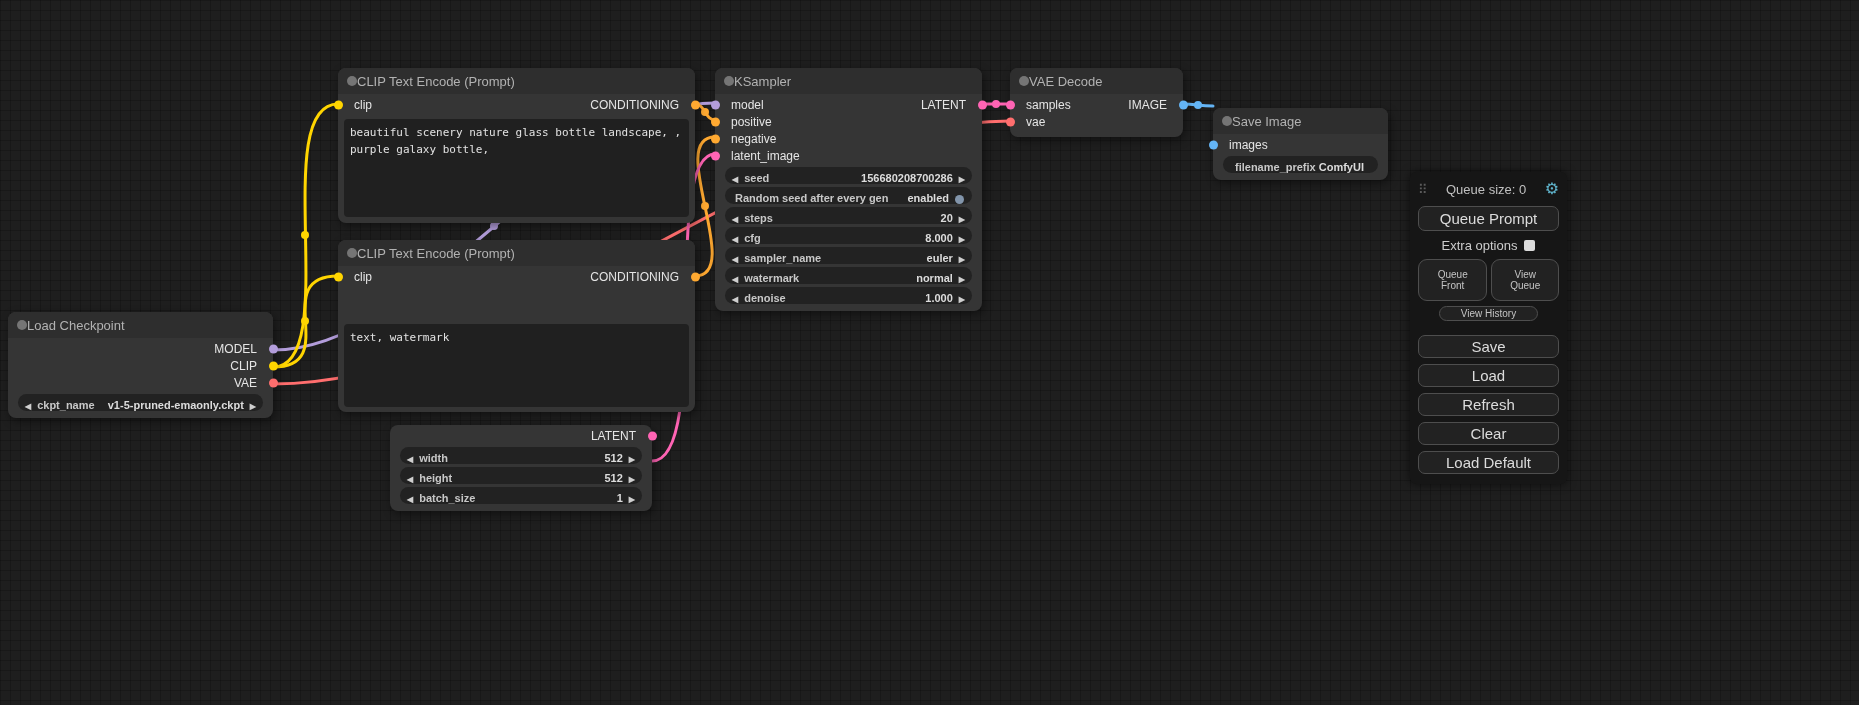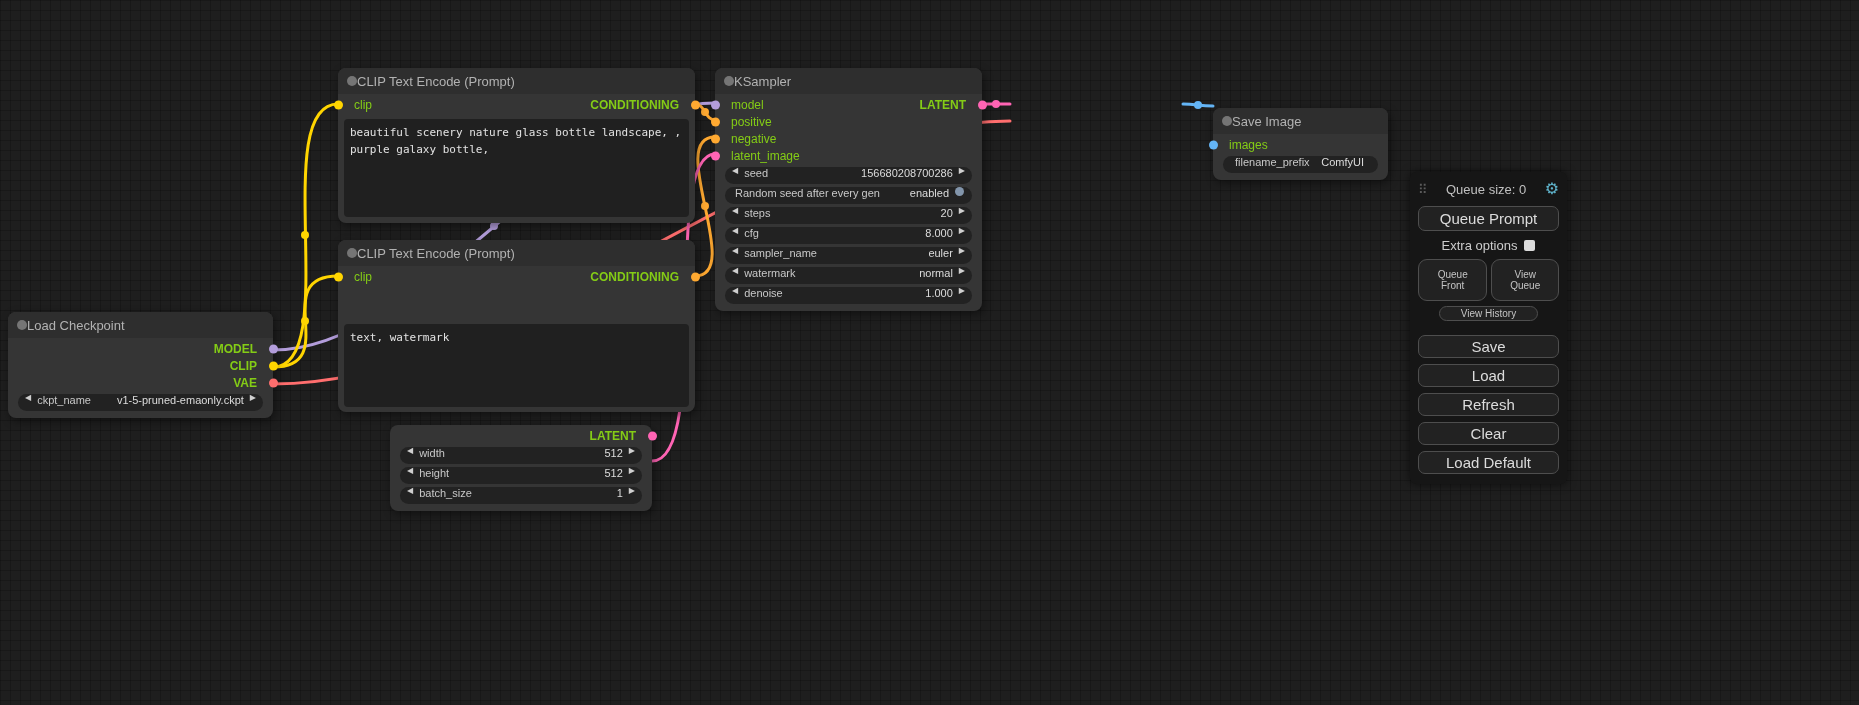--- a/index.html
+++ b/index.html
@@ -47,38 +47,38 @@
     height:26px;
     background:#2e2e2e;
     border-radius:8px 8px 0 0;
     display:flex; align-items:center;
     padding:0 9px; gap:0;
     font-size:13px; color:#b2b2b2;
   }
   .title-dot { width:10px; height:10px; border-radius:50%; background:#757575; flex:none; }
   .node-body { padding-top:2px; }
 
-  .slot-row { position:relative; height:17px; display:flex; align-items:center; padding:0 10px; font-size:12px; color:#84cc16; }
+  .slot-row { position:relative; height:17px; display:flex; align-items:center; padding:0 10px; font-size:12px; color:#e5e5e5; }
   .in-label { margin-left:6px; }
-  .out-label { margin-right:6px; margin-left:auto;font-weight:bold; }
+  .out-label { margin-right:6px; margin-left:auto; }
   .port { position:absolute; top:50%; width:9px; height:9px; border-radius:50%; transform:translateY(-50%); }
   .port.in { left:-4.5px; }
   .port.out { right:-4.5px; }
   .p-model { background: var(--c-model); }
   .p-clip { background: var(--c-clip); }
   .p-vae { background: var(--c-vae); }
   .p-conditioning { background: var(--c-conditioning); }
   .p-latent { background: var(--c-latent); }
   .p-image { background: var(--c-image); }
 
   .widget {
     height:17px; margin:3px 10px 0;
     background:#222; border-radius:9px;
-    display:flex; align-items:flex-start;
-    padding:0 7px; font-size:11px; color:#c8c8c8;
+    display:flex; align-items:flex-end;
+    padding:0 7px; font-size:11px; color:#c8c8c8;font-weight:bold;
   }
   .arrow { font-size:8px; color:#cfcfcf; line-height:1; }
   .w-label { margin-left:6px; white-space:nowrap; }
   .w-value { flex:1; text-align:right; margin-right:6px; color:#dcdcdc; white-space:nowrap; overflow:hidden; }
   .widget.no-arrows { padding:0 8px; }
   .toggle-dot { width:9px; height:9px; border-radius:50%; background:#8295ab; flex:none; }
 
   textarea.prompt {
     display:block;
     width:calc(100% - 12px);
@@ -305,20 +305,38 @@
       </div>
       <div class="widget">
         <span class="arrow">◀</span>
         <span class="w-label">denoise</span>
         <span class="w-value">1.000</span>
         <span class="arrow">▶</span>
       </div>
     </div>
   </div>
 
+  <div class="node" id="node-vae-decode">
+    <div class="node-title">
+      <span class="title-dot"></span>
+      <span>VAE Decode</span>
+    </div>
+    <div class="node-body">
+      <div class="slot-row">
+        <span class="port in p-latent"></span>
+        <span class="in-label">samples</span>
+        <span class="out-label">IMAGE</span>
+        <span class="port out p-image"></span>
+      </div>
+      <div class="slot-row">
+        <span class="port in p-vae"></span>
+        <span class="in-label">vae</span>
+      </div>
+    </div>
+  </div>
 
   <div class="node" id="node-save-image">
     <div class="node-title">
       <span class="title-dot"></span>
       <span>Save Image</span>
     </div>
     <div class="node-body">
       <div class="slot-row">
         <span class="port in p-image"></span>
         <span class="in-label">images</span>

